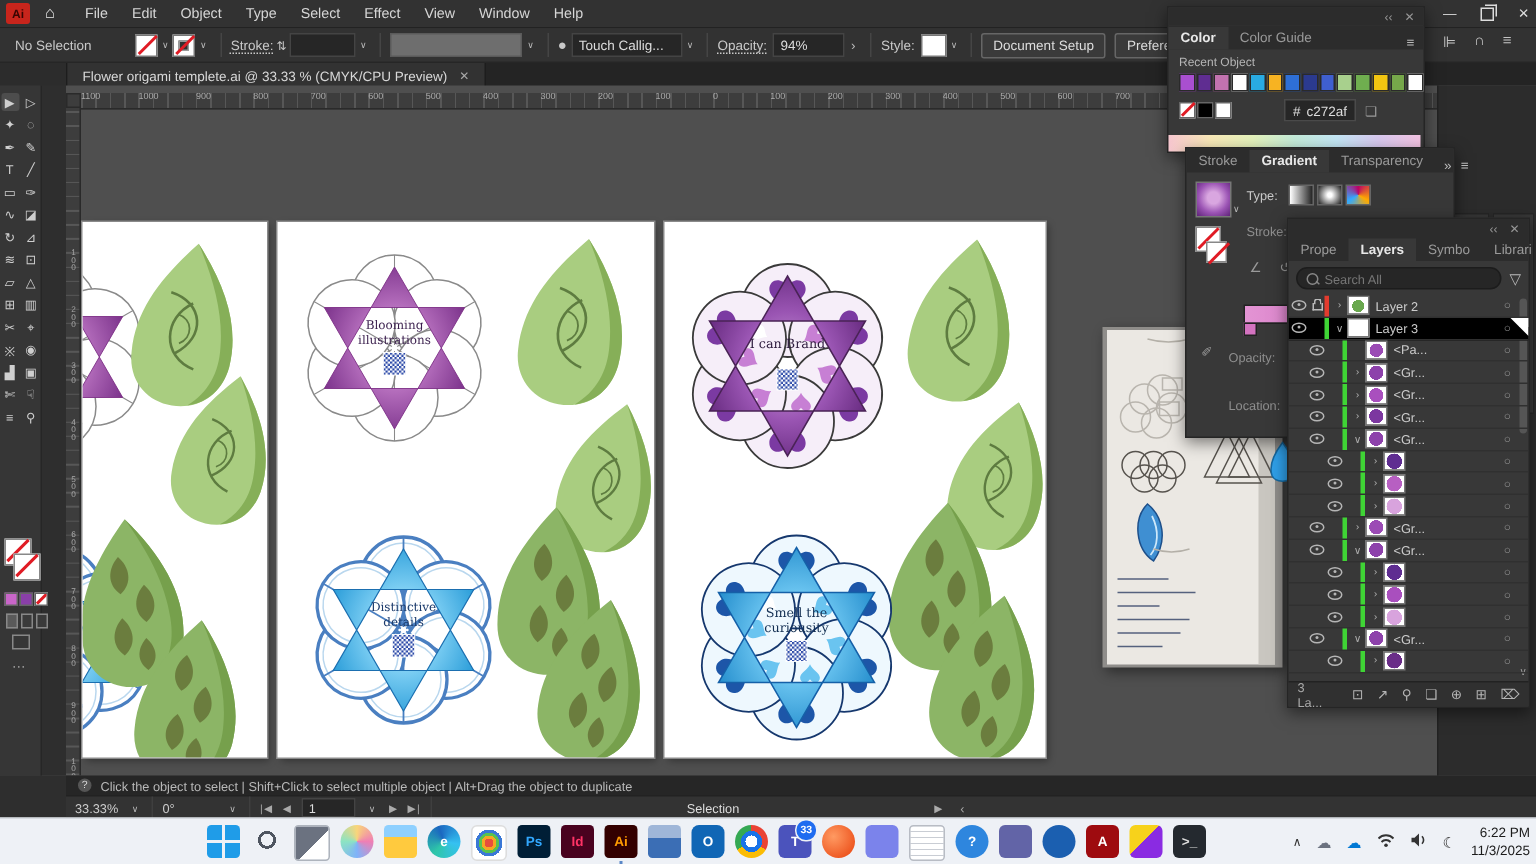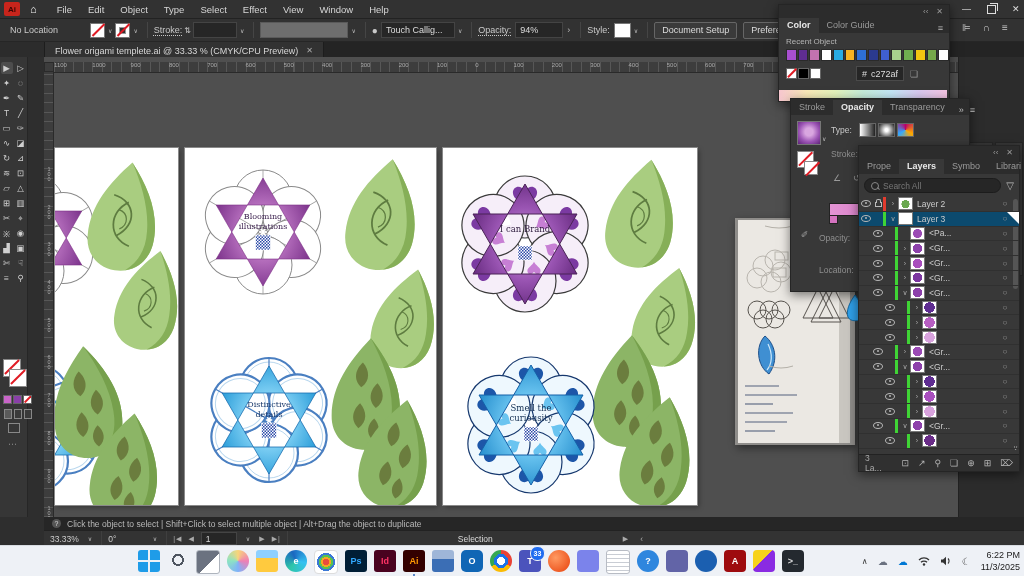--- a/index.html
+++ b/index.html
@@ -299,21 +299,21 @@
       <span class="menu-item">Help</span>
     </div>
 </div>
 <div id="winctl" class="p">
   <span>—</span>
   <span class="restore"></span>
   <span>✕</span>
 </div>
 
 <div id="controlbar">
-  <span style="margin-left:10px;width:80px">No Location</span>
+  <span style="margin-left:10px;width:80px">No Selection</span>
   <span class="sw none"></span>
     <span class="caret">∨</span>
   <span class="sw none ring"></span>
     <span class="caret">∨</span>
   <span class="cb-sep"></span>
   <span class="underl">Stroke:</span>
   <span style="margin:0 2px;font-size:8px">⇅</span>
   <span class="cb-box" style="width:34px"></span>
     <span class="caret">∨</span>
   <span class="cb-sep"></span>
@@ -587,21 +587,21 @@
       <span>c272af</span>
     </span>
     <span id="copyic">❏</span>
   </div>
   <div id="spectrum"></div>
 </div>
 
 <div id="gradientPanel" class="panel">
   <div class="ptabs" style="height:16px">
     <span class="ptab">Stroke</span>
-    <span class="ptab act">Opacity</span>
+    <span class="ptab act">Gradient</span>
     <span class="ptab">Transparency</span>
     <span class="pmenu">»</span>
     <span style="padding-right:5px;color:#bbb">≡</span>
   </div>
   <div id="gswatch"></div>
   <span id="gsw-caret">∨</span>
   <span class="glabel" style="left:40px;top:26px;color:#c9c9c9">Type:</span>
   <span class="gtype p" style="left:68px;top:24px;background:linear-gradient(90deg,#fff,#222)"></span>
   <span class="gtype p" style="left:87px;top:24px;background:radial-gradient(circle,#fff 15%,#222)"></span>
   <span class="gtype p" style="left:106px;top:24px;background:conic-gradient(#b06,#fa0,#3af,#b06)"></span>
@@ -653,21 +653,21 @@
         <span class="llock"><span class="locki" style="display:inline-block"></span></span>
         <span class="lbar" style="background:#e23b2e"></span>
         <span class="lexp">›</span>
         <span class="lthumb" style="background:radial-gradient(circle at 50% 55%,#6aa84f 45%,#fff 46%)"></span>
         <span class="lname">Layer 2</span>
         <span class="ltarget">○</span>
         <span class="lscroll"></span>
 
       </div>
 
-      <div class="lrow" style="padding-left:0;background:#0c4a6e">
+      <div class="lrow" style="padding-left:0;background:#000000">
         <span class="leye">
           <span class="eye"></span>
         </span>
         <span class="llock"></span>
         <span class="lbar" style="background:#3fd435"></span>
         <span class="lexp">∨</span>
         <span class="lthumb" style="background:#fff"></span>
         <span class="lname">Layer 3</span>
         <span class="ltarget">○</span>
         <span class="lscroll"></span>

